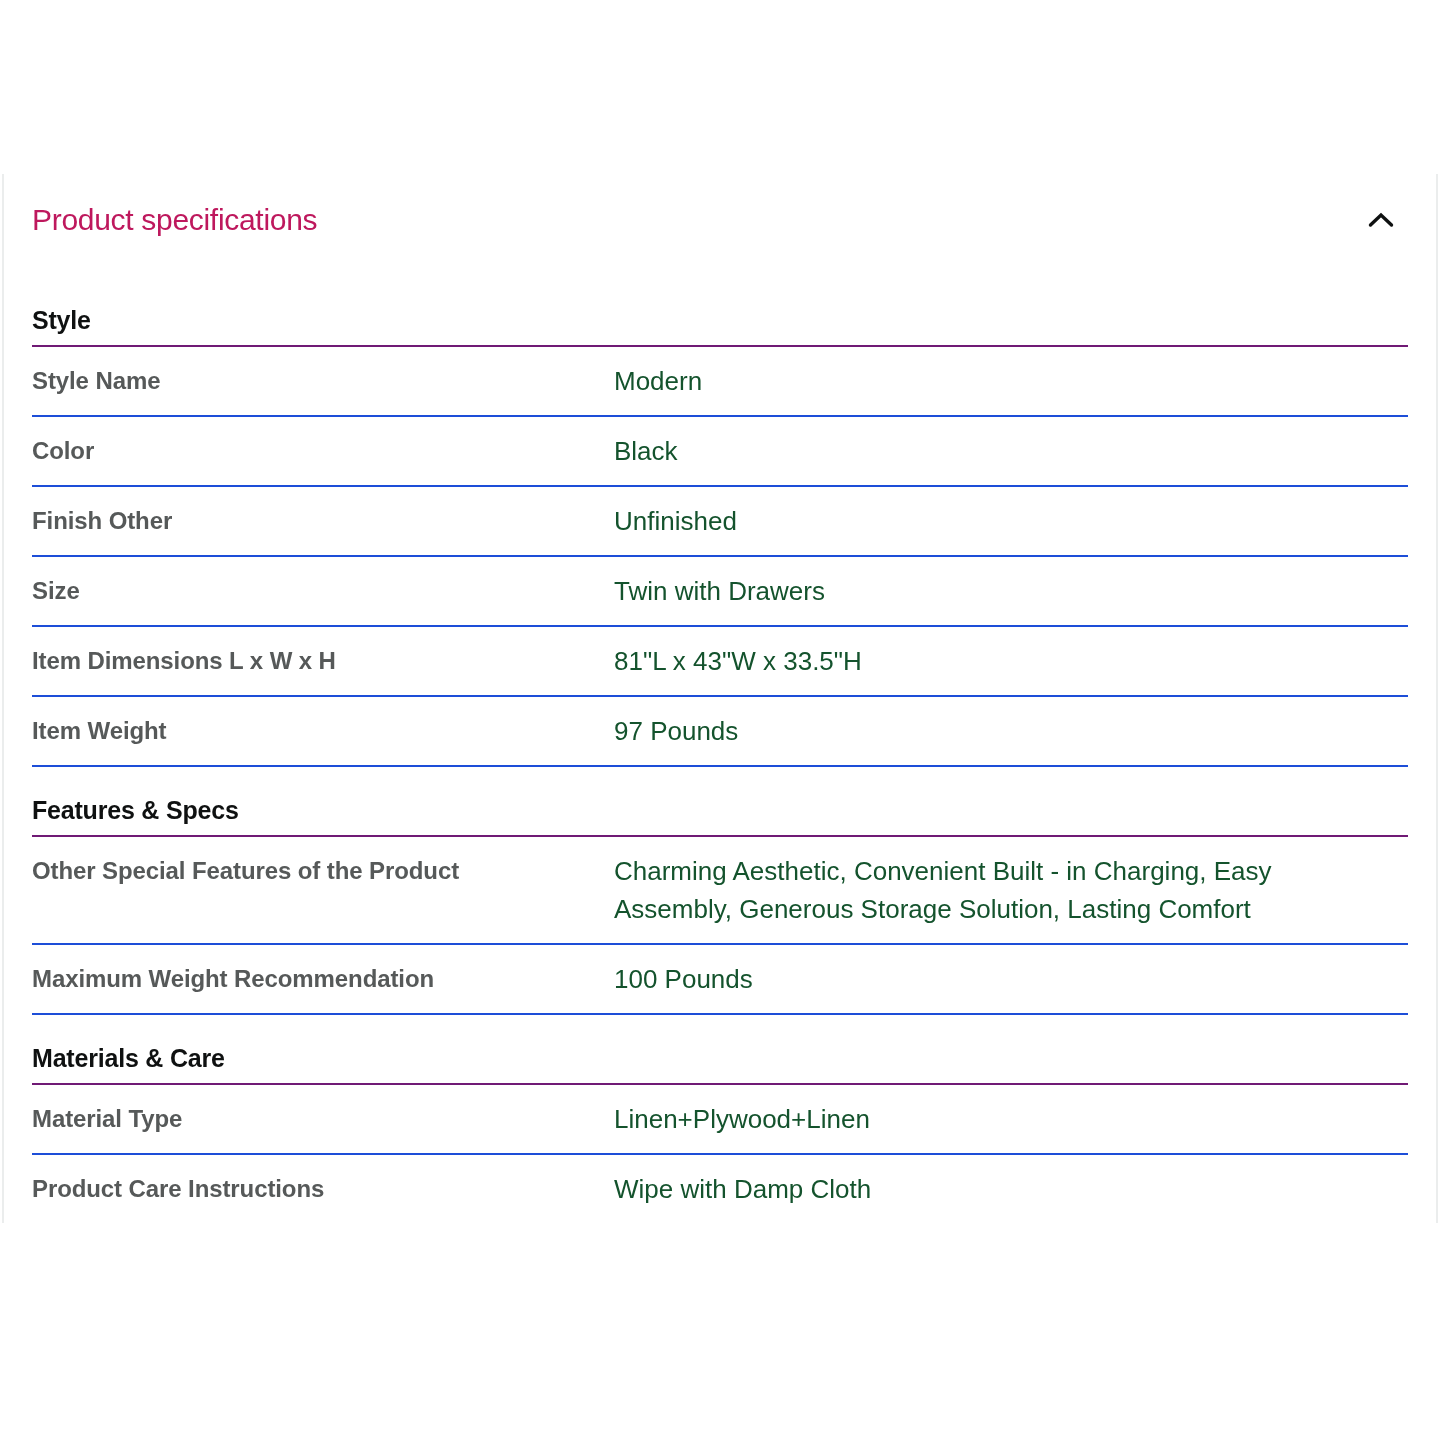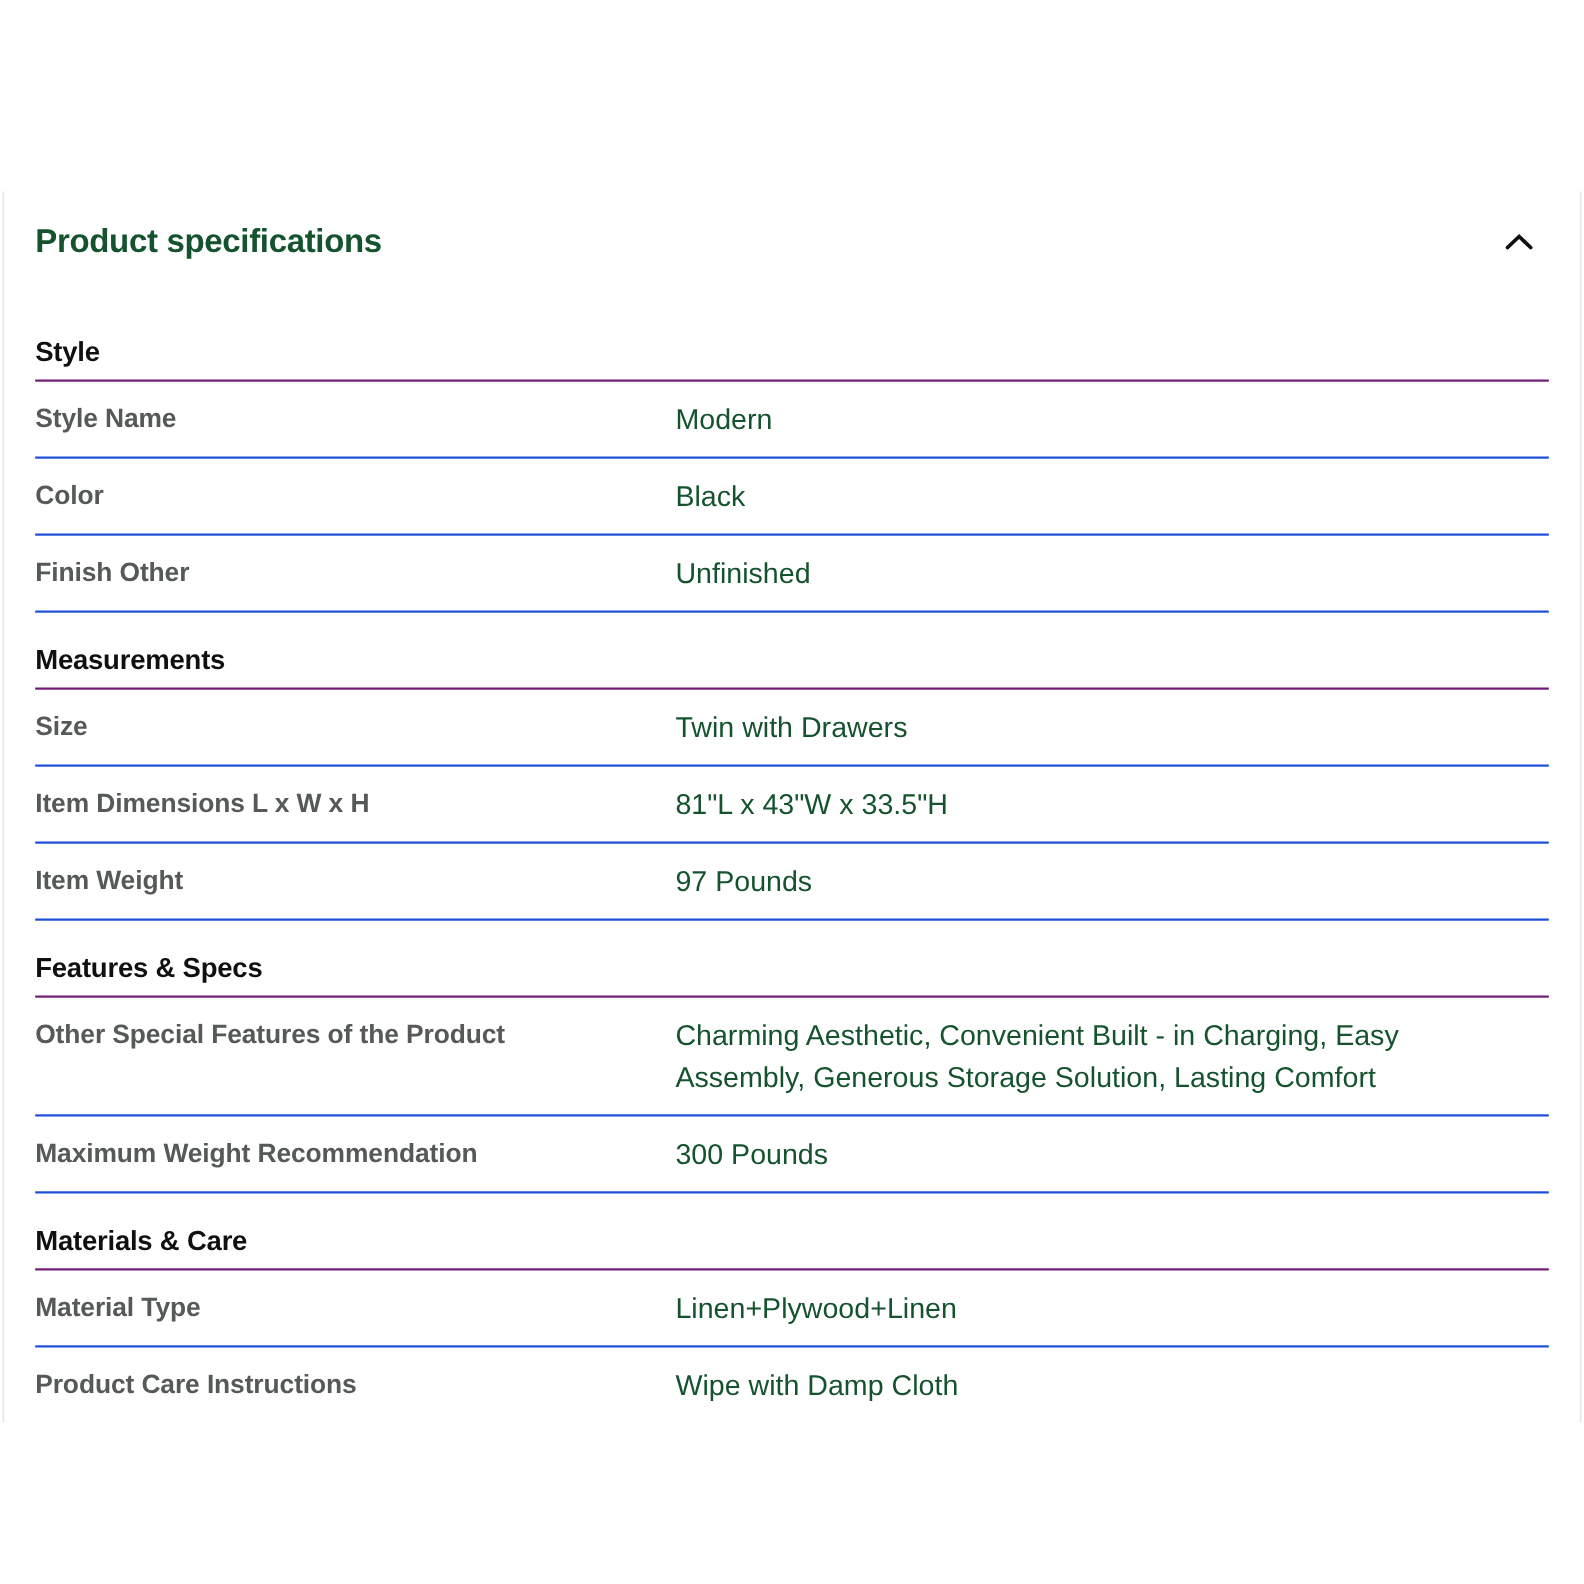--- a/index.html
+++ b/index.html
@@ -20,23 +20,23 @@
   .panel-header {
     display: flex;
     align-items: center;
     justify-content: space-between;
     padding: 26px 28px 0 28px;
     margin-bottom: 37px;
     cursor: pointer;
   }
   .panel-title {
     font-size: 30px;
-    font-weight: 700;
+    font-weight: 400;
     line-height: 40px;
-    color: #14532d;
+    color: #be185d;
     letter-spacing: -0.3px;
   }
   .chev {
     width: 26px;
     height: 16px;
     margin-right: 14px;
     display: flex;
     align-items: center;
     justify-content: center;
   }
@@ -97,42 +97,41 @@
     </div>
     <div class="row">
       <div class="lbl">Color</div>
       <div class="val">Black</div>
     </div>
     <div class="row">
       <div class="lbl">Finish Other</div>
       <div class="val">Unfinished</div>
     </div>
 
-    <div class="sec-header">Measurements</div>
     <div class="row">
       <div class="lbl">Size</div>
       <div class="val">Twin with Drawers</div>
     </div>
     <div class="row">
       <div class="lbl">Item Dimensions L x W x H</div>
       <div class="val">81"L x 43"W x 33.5"H</div>
     </div>
     <div class="row">
       <div class="lbl">Item Weight</div>
       <div class="val">97 Pounds</div>
     </div>
 
     <div class="sec-header">Features &amp; Specs</div>
     <div class="row">
       <div class="lbl">Other Special Features of the Product</div>
       <div class="val">Charming Aesthetic, Convenient Built - in Charging, Easy Assembly, Generous Storage Solution, Lasting Comfort</div>
     </div>
     <div class="row">
       <div class="lbl">Maximum Weight Recommendation</div>
-      <div class="val">300 Pounds</div>
+      <div class="val">100 Pounds</div>
     </div>
 
     <div class="sec-header">Materials &amp; Care</div>
     <div class="row">
       <div class="lbl">Material Type</div>
       <div class="val">Linen+Plywood+Linen</div>
     </div>
     <div class="row last">
       <div class="lbl">Product Care Instructions</div>
       <div class="val">Wipe with Damp Cloth</div>

